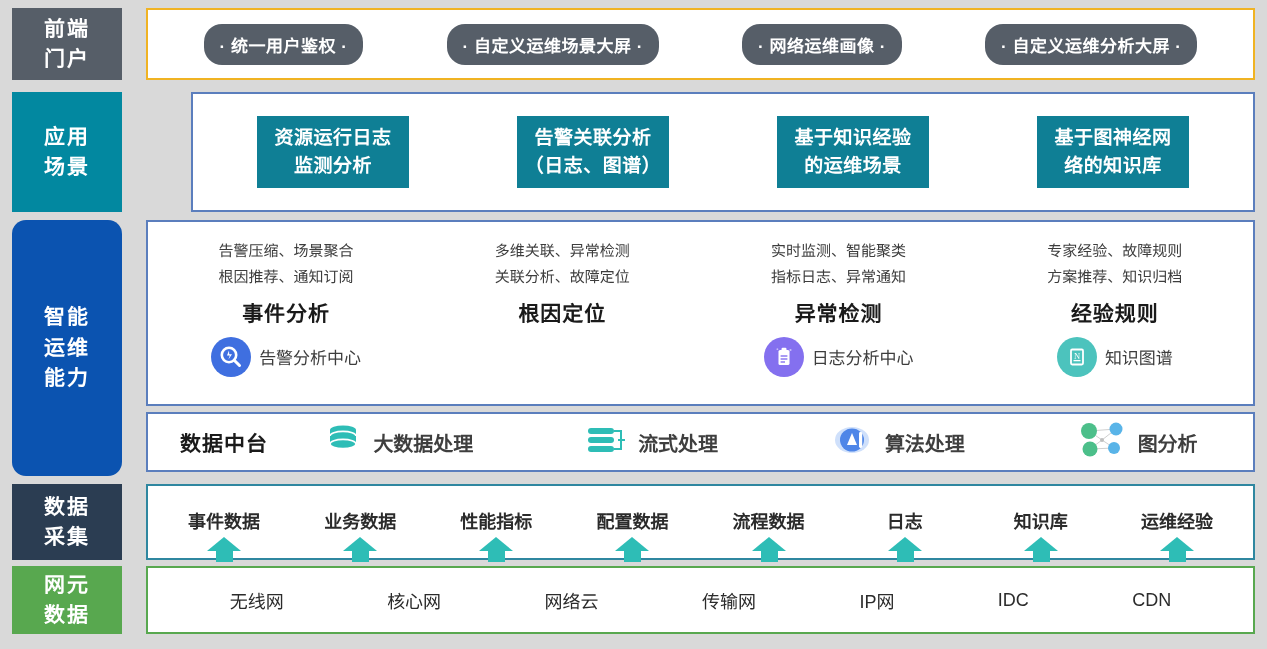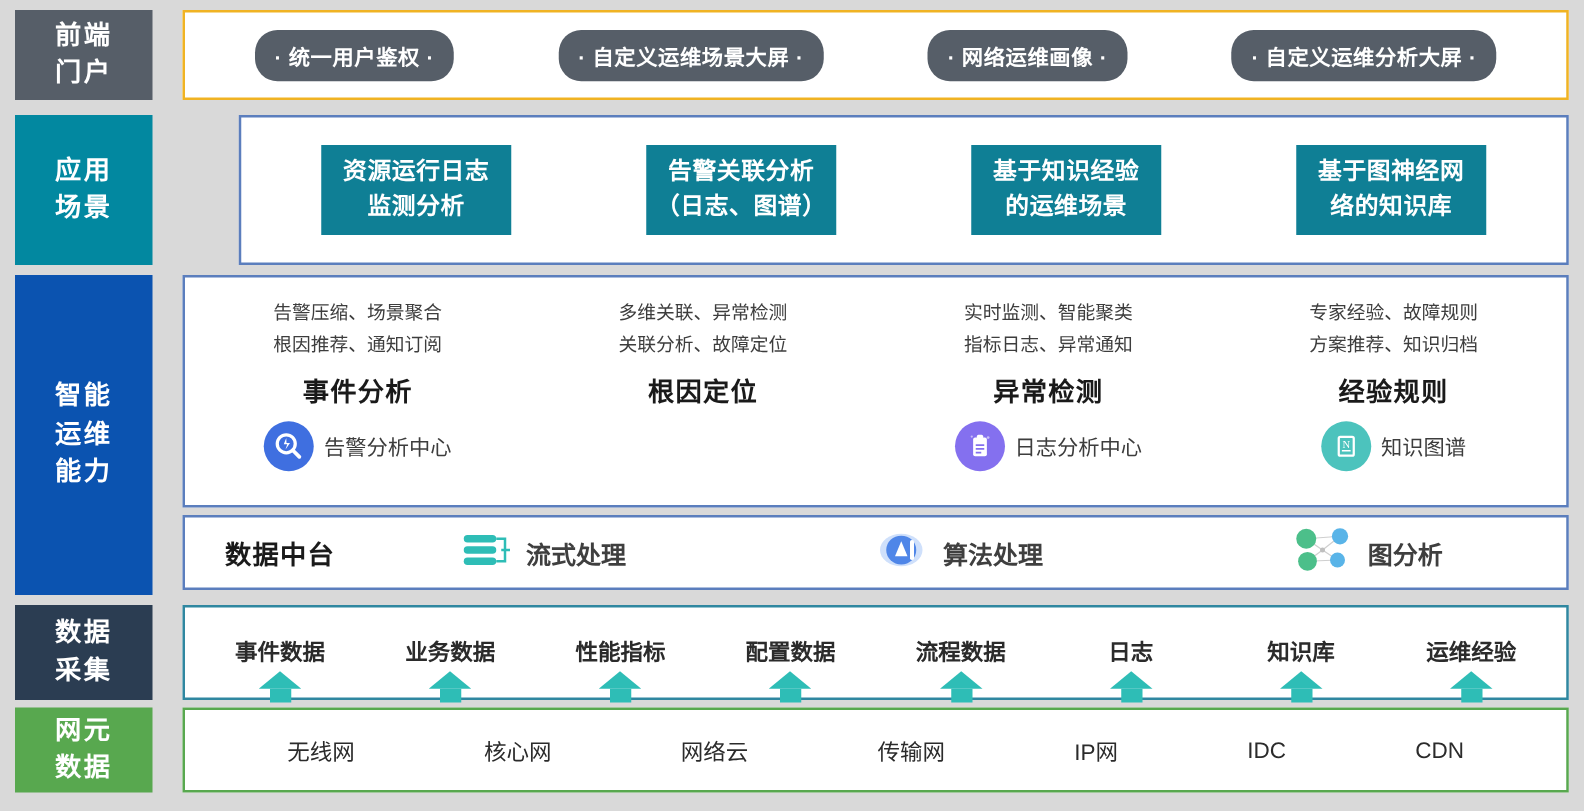--- a/index.html
+++ b/index.html
@@ -59,21 +59,21 @@
   .app-card{
     background:#0f7f95;color:#ffffff;font-weight:bold;font-size:19px;
     width:152px;height:72px;
     display:flex;flex-direction:column;align-items:center;justify-content:center;
     line-height:1.5;text-align:center;letter-spacing:.5px;
   }
 
   
   #row-aiops{left:12px;top:220px;width:1243px;height:256px;}
   #row-aiops .side{
-    width:110px;background:#0b53b0;font-size:21px;
+    width:110px;background:#0b53b0;font-size:21px;border-radius:14px;
   }
   #row-aiops .stack{
     margin-left:24px;flex:1 1 auto;
     display:flex;flex-direction:column;
   }
   #cap-panel{
     border:2px solid #5b7ebd;background:#fff;
     height:186px;box-sizing:border-box;
     display:flex;align-items:stretch;
   }
@@ -261,20 +261,32 @@
             <span class="cap-prod-label">知识图谱</span>
           </div>
         </div>
 
       </div>
 
       <div id="mid-panel">
         <div class="mid-title">数据中台</div>
         <div class="mid-items">
 
+          <div class="mid-item">
+            <span>
+              <svg width="40" height="34" viewBox="0 0 40 34" aria-hidden="true">
+                <ellipse cx="20" cy="7" rx="13" ry="4.6" fill="#2ebdb6"></ellipse>
+                <rect x="7" y="7" width="26" height="6" fill="#2ebdb6"></rect>
+                <ellipse cx="20" cy="13" rx="13" ry="4.6" fill="#2ebdb6" stroke="#ffffff" stroke-width="1.6"></ellipse>
+                <rect x="7" y="13" width="26" height="8" fill="#2ebdb6"></rect>
+                <ellipse cx="20" cy="21" rx="13" ry="4.6" fill="#2ebdb6" stroke="#ffffff" stroke-width="1.6"></ellipse>
+              </svg>
+            </span>
+            <span class="mid-item-label">大数据处理</span>
+          </div>
 
           <div class="mid-item">
             <span>
               <svg width="44" height="34" viewBox="0 0 44 34" aria-hidden="true">
                 <rect x="4" y="5" width="26" height="6" rx="3" fill="#2ebdb6"></rect>
                 <rect x="4" y="14" width="26" height="6" rx="3" fill="#2ebdb6"></rect>
                 <rect x="4" y="23" width="26" height="6" rx="3" fill="#2ebdb6"></rect>
                 <path d="M30 8 H37 V26 H30" fill="none" stroke="#2ebdb6" stroke-width="2"></path>
                 <line x1="34" y1="17" x2="41" y2="17" stroke="#2ebdb6" stroke-width="2"></line>
               </svg>

